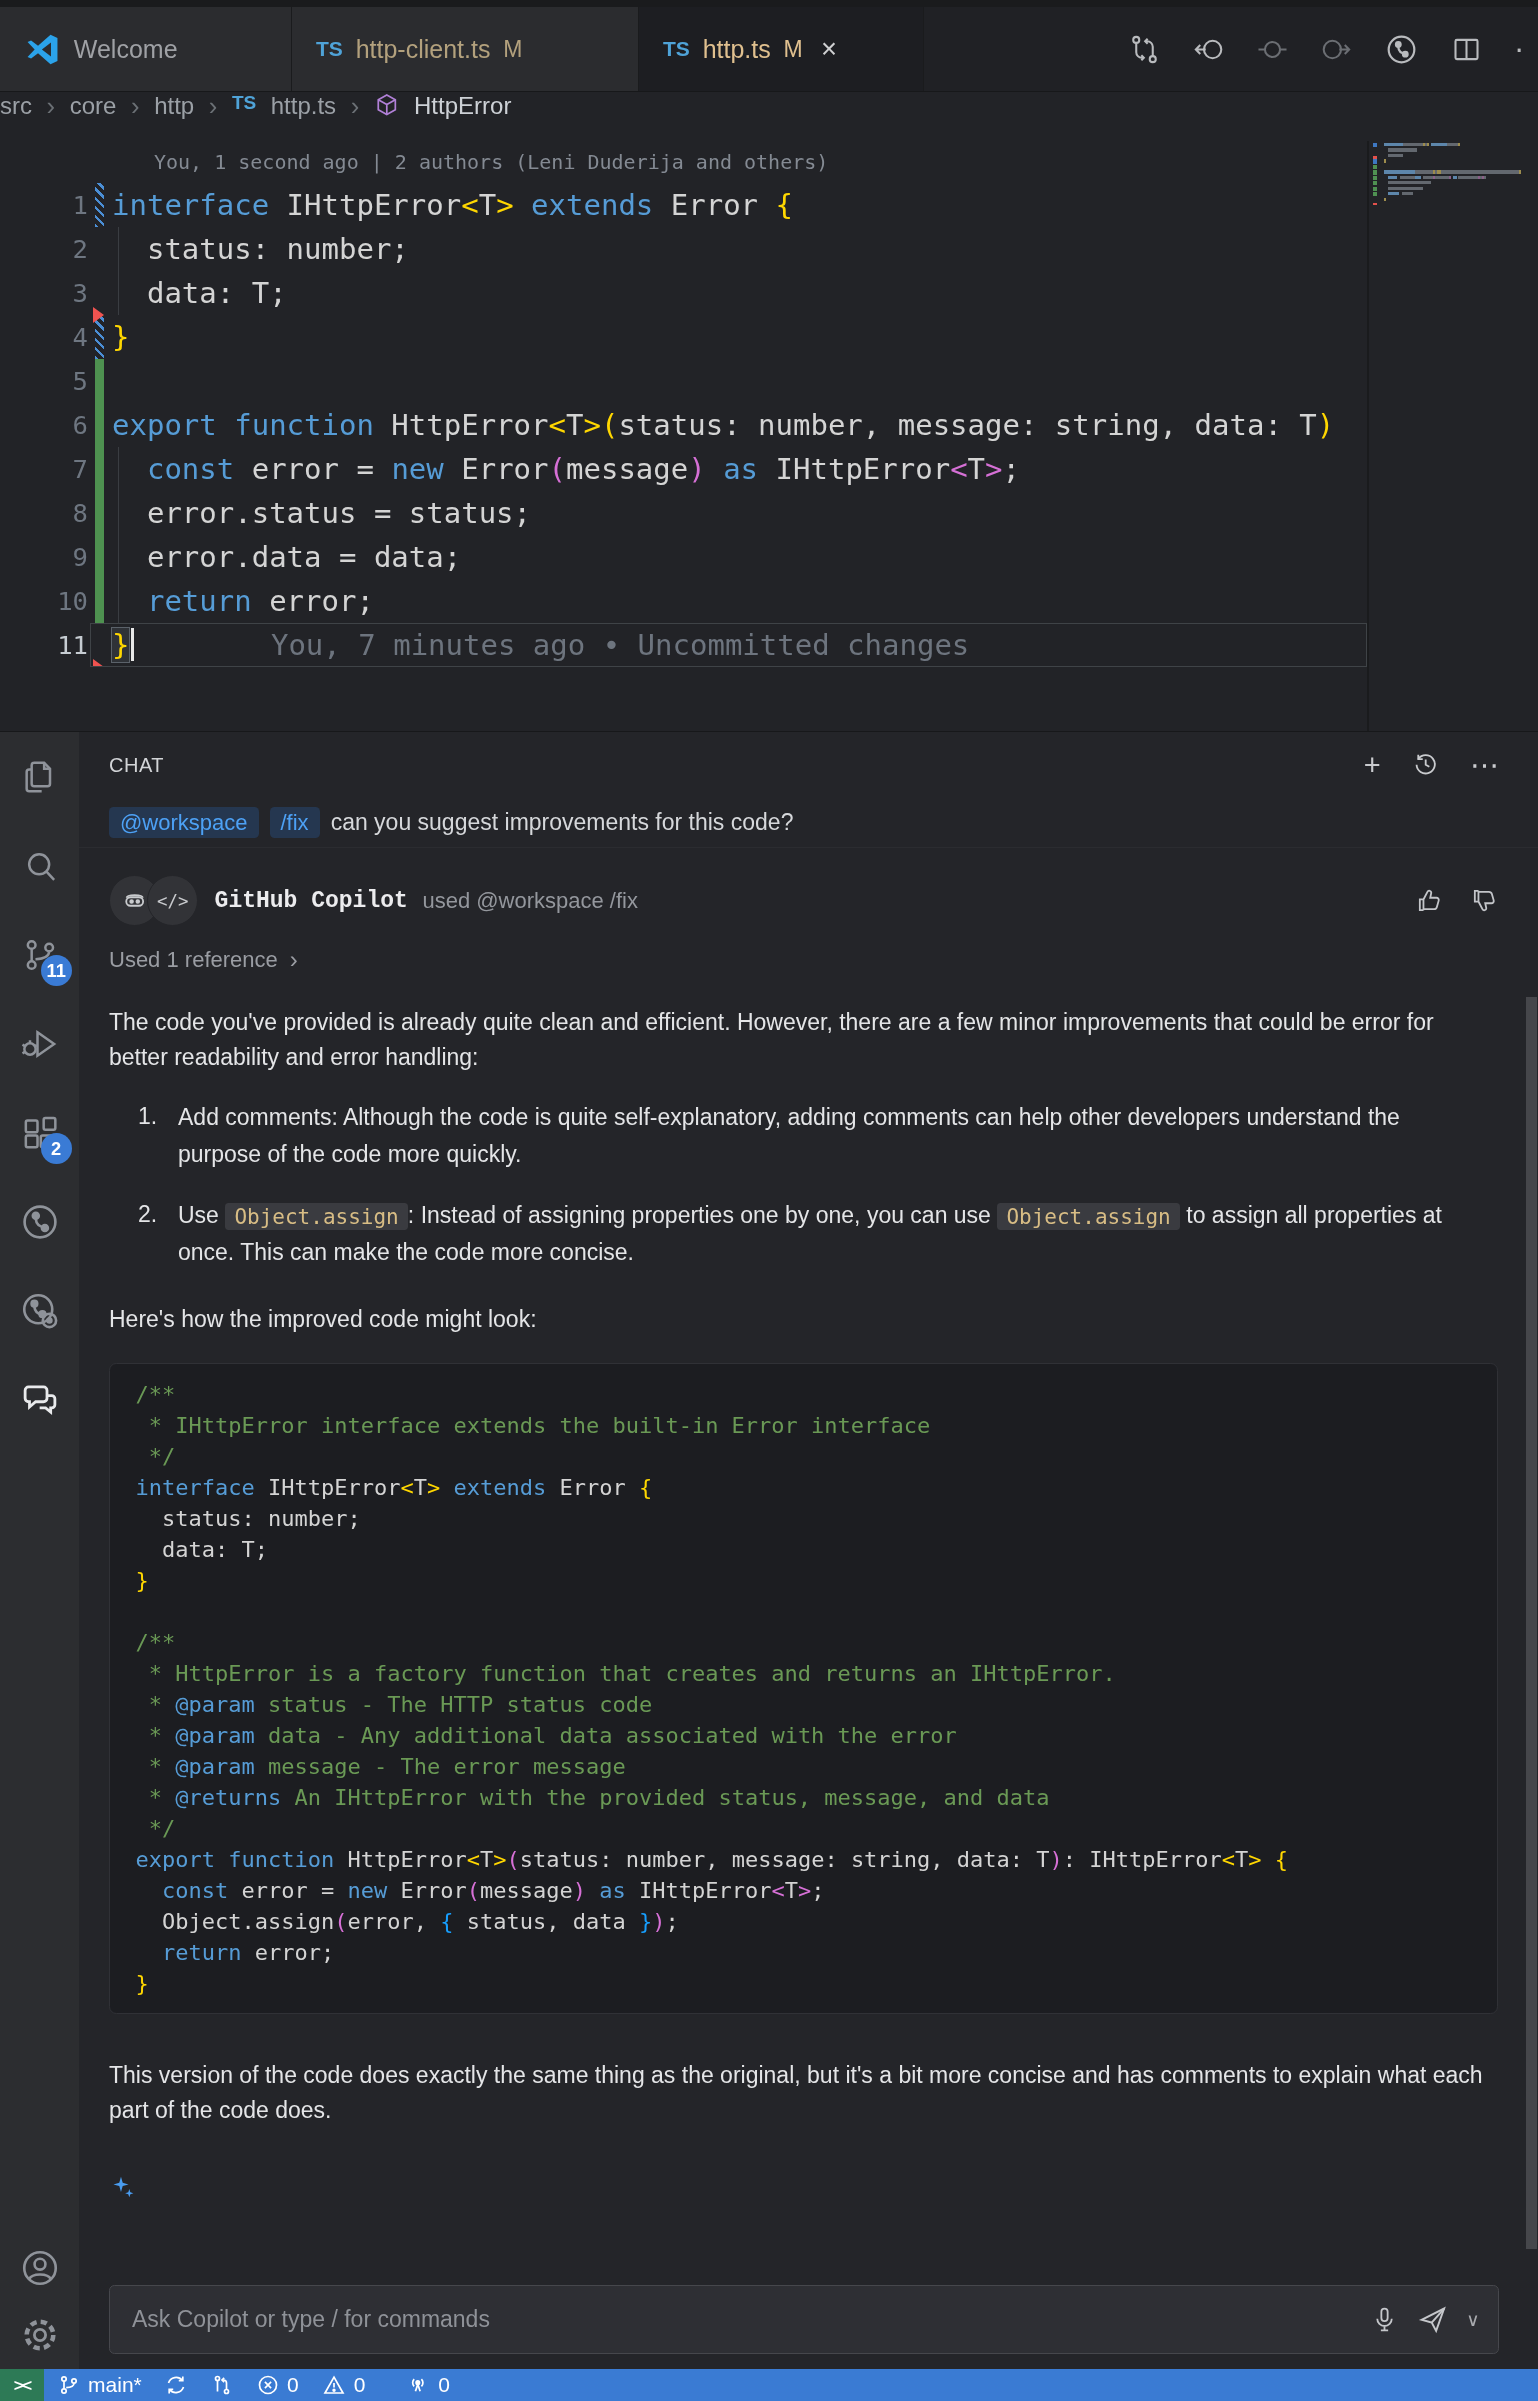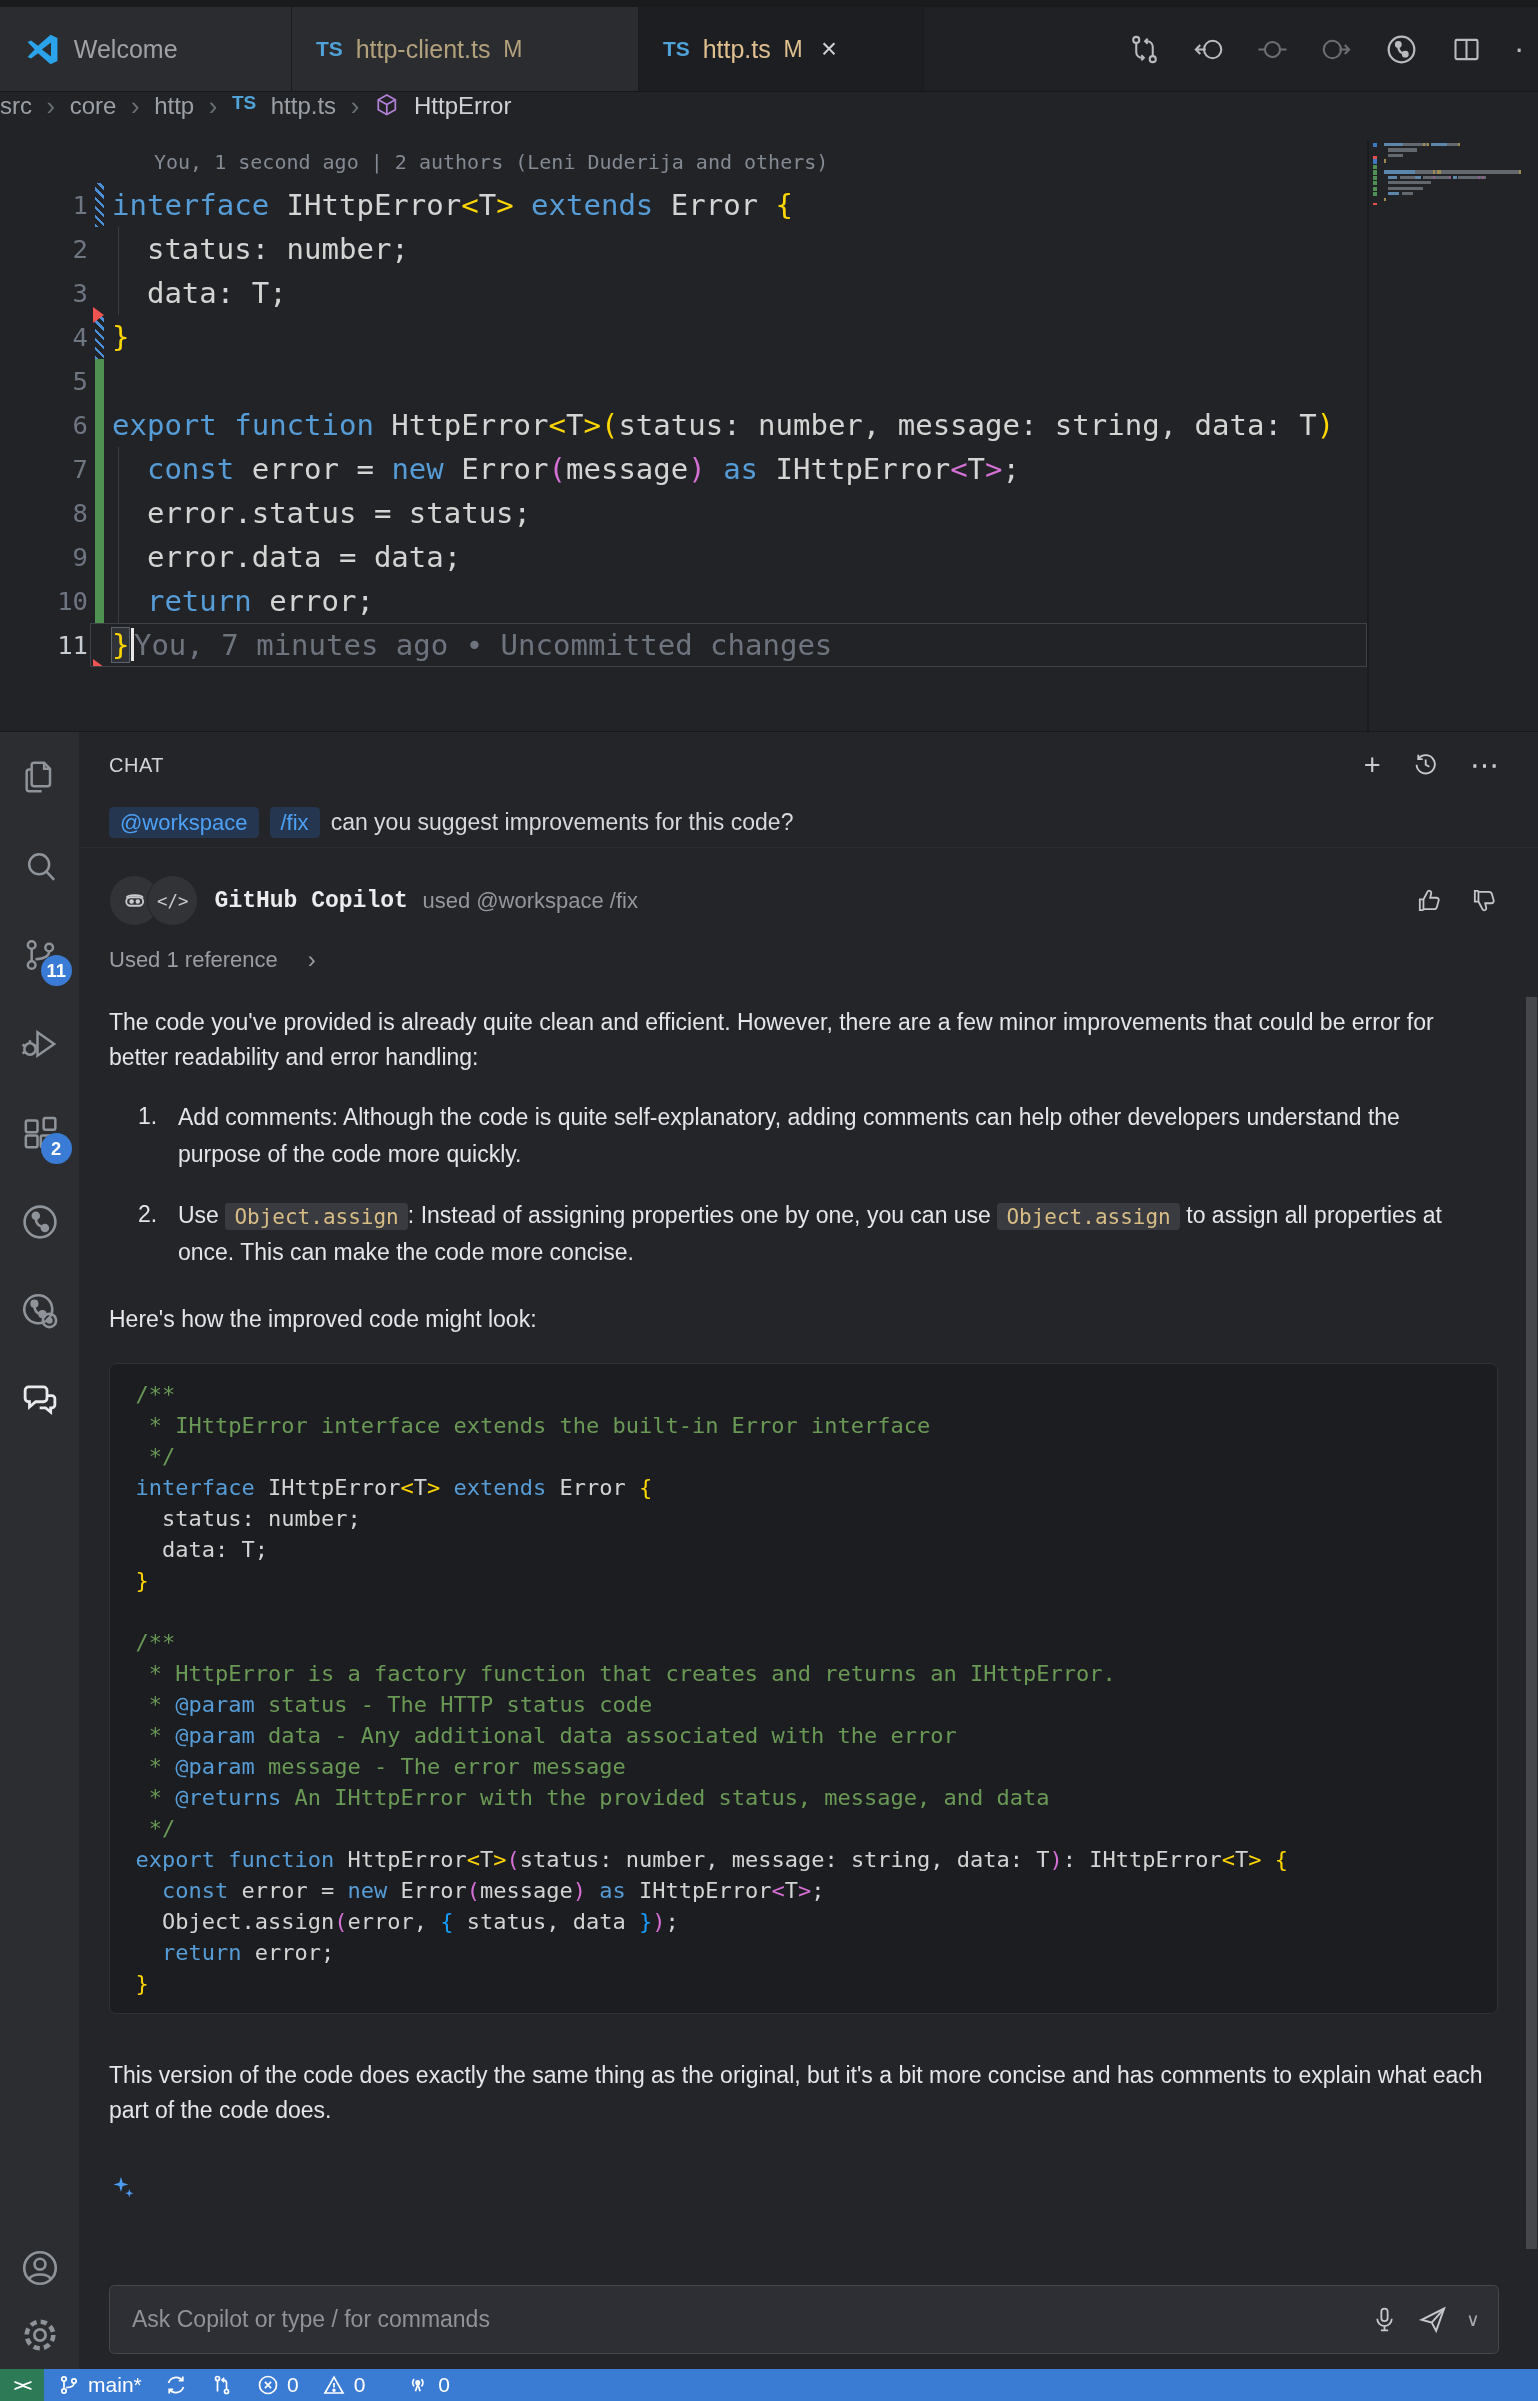--- a/index.html
+++ b/index.html
@@ -40,21 +40,21 @@
   .eline.current .lnum{color:#c6ccd2;}
   .lmark{width:24px;position:relative;}
   .m-mod{position:absolute;left:7.3px;top:0;bottom:0;width:9.1px;background:repeating-linear-gradient(45deg,#4b8fd6 0 2.7px,rgba(0,0,0,0) 2.7px 6.4px);}
   .m-add{position:absolute;left:7.3px;top:0;bottom:0;width:9.1px;background:#4e9150;}
   .m-del{position:absolute;left:4.6px;width:0;height:0;border-top:8.2px solid transparent;border-bottom:8.2px solid transparent;border-left:11px solid #ef5350;}
   .m-del-top{top:-8.2px;}
   .m-del-bot{bottom:-8.2px;}
   .lcode{position:relative;font:29px/44px "DejaVu Sans Mono",monospace;white-space:pre;flex:1;color:#d4d4d4;}
   .iguide{position:absolute;left:5.5px;top:0;bottom:0;border-left:1.8px solid #3a3d42;}
   .caret{display:inline-block;width:2.7px;height:33px;background:#e8e8e8;vertical-align:-5.5px;margin-left:1.8px;}
-  .iblame{color:#6d747e;}
+  .iblame{color:#6d747e;margin-left:137px;}
   .eline.current::after{content:'';position:absolute;left:90px;right:1.8px;top:0;bottom:0;border:1.8px solid #3f4347;pointer-events:none;}
   .bmatch{background:#2f3237;outline:0.9px solid #5b626a;}
   .tk-k{color:#569cd6;} .tk-f{color:#d4d4d4;margin-top:41px;} .tk-g{color:#ffd700;} .tk-p{color:#d670d6;}
   .tk-b{color:#179fff;} .tk-c{color:#6a9955;} .tk-j{color:#569cd6;}
   .mmsep{position:absolute;right:170px;top:0;bottom:0;width:1.8px;background:#1a1b1d;}
   .minimap{position:absolute;right:0;top:1.8px;width:168px;height:110px;}
 
   
   .abar{position:absolute;left:0;top:731px;width:79px;bottom:32px;background:#2c2d30;border-top:0.9px solid #17181a;}
   .aicon{width:79px;height:89px;display:flex;align-items:center;justify-content:center;color:#8f939a;position:relative;}
@@ -71,21 +71,21 @@
   .creq{height:49px;display:flex;align-items:center;gap:11px;padding-left:30px;font-size:23px;color:#d6d8db;border-bottom:0.9px solid #2b2c30;}
   .pill{background:#253750;color:#4da1f5;border-radius:4.6px;padding:2.7px 11px;font-size:22px;}
   .cresp{padding:0 40px 0 30px;}
   .rhead{margin-top:27.4px;display:flex;align-items:center;}
   .avatars{display:flex;}
   .av{width:51px;height:51px;border-radius:50%;background:#323337;display:flex;align-items:center;justify-content:center;color:#c9cbce;border:1.8px solid #242529;box-sizing:border-box;}
   .av2{margin-left:-12.8px;font:17.4px "DejaVu Sans Mono",monospace;}
   .rname{margin-left:16.4px;font-size:23px;font-weight:700;color:#ececee;font-family:Liberation Mono, monospace;}
   .rmeta{margin-left:14.6px;font-size:22px;color:#94979d;}
   .thumb{color:#c3c5c9;margin-left:25.6px;}
-  .refs{margin-top:20px;font-size:22px;color:#9a9da3;display:flex;gap:30px;align-items:center;}
+  .refs{margin-top:20px;font-size:22px;color:#9a9da3;display:flex;gap:12px;align-items:center;}
   .refs .ch{font-size:24px;color:#9a9da3;}
   .para{margin-top:31px;font-size:23px;line-height:35px;color:#e4e5e7;max-width:1389px;}
   .olist{margin-top:1.8px;}
   .li{display:flex;margin:24px 0 0 29px;max-width:1334px;}
   .lim{width:40px;font-size:23px;line-height:35px;color:#e4e5e7;flex:none;}
   .lit{flex:1;font-size:23px;line-height:37px;color:#e4e5e7;}
   .chip{font:21px "DejaVu Sans Mono",monospace;background:#3a3b40;color:#d8bd85;border-radius:3.7px;padding:1.8px 9.1px;}
   .cblock{margin-top:25.6px;background:#1c1d21;border:0.9px solid #303136;border-radius:7.3px;padding:14.6px 0 14.6px 25.6px;width:1389px;box-sizing:border-box;overflow:hidden;}
   .bline{font:22px/31px "DejaVu Sans Mono",monospace;white-space:pre;height:31px;color:#d4d4d4;}
   .sug{margin-top:46px;display:flex;align-items:center;gap:12.8px;font-size:23px;color:#4a9df0;}

